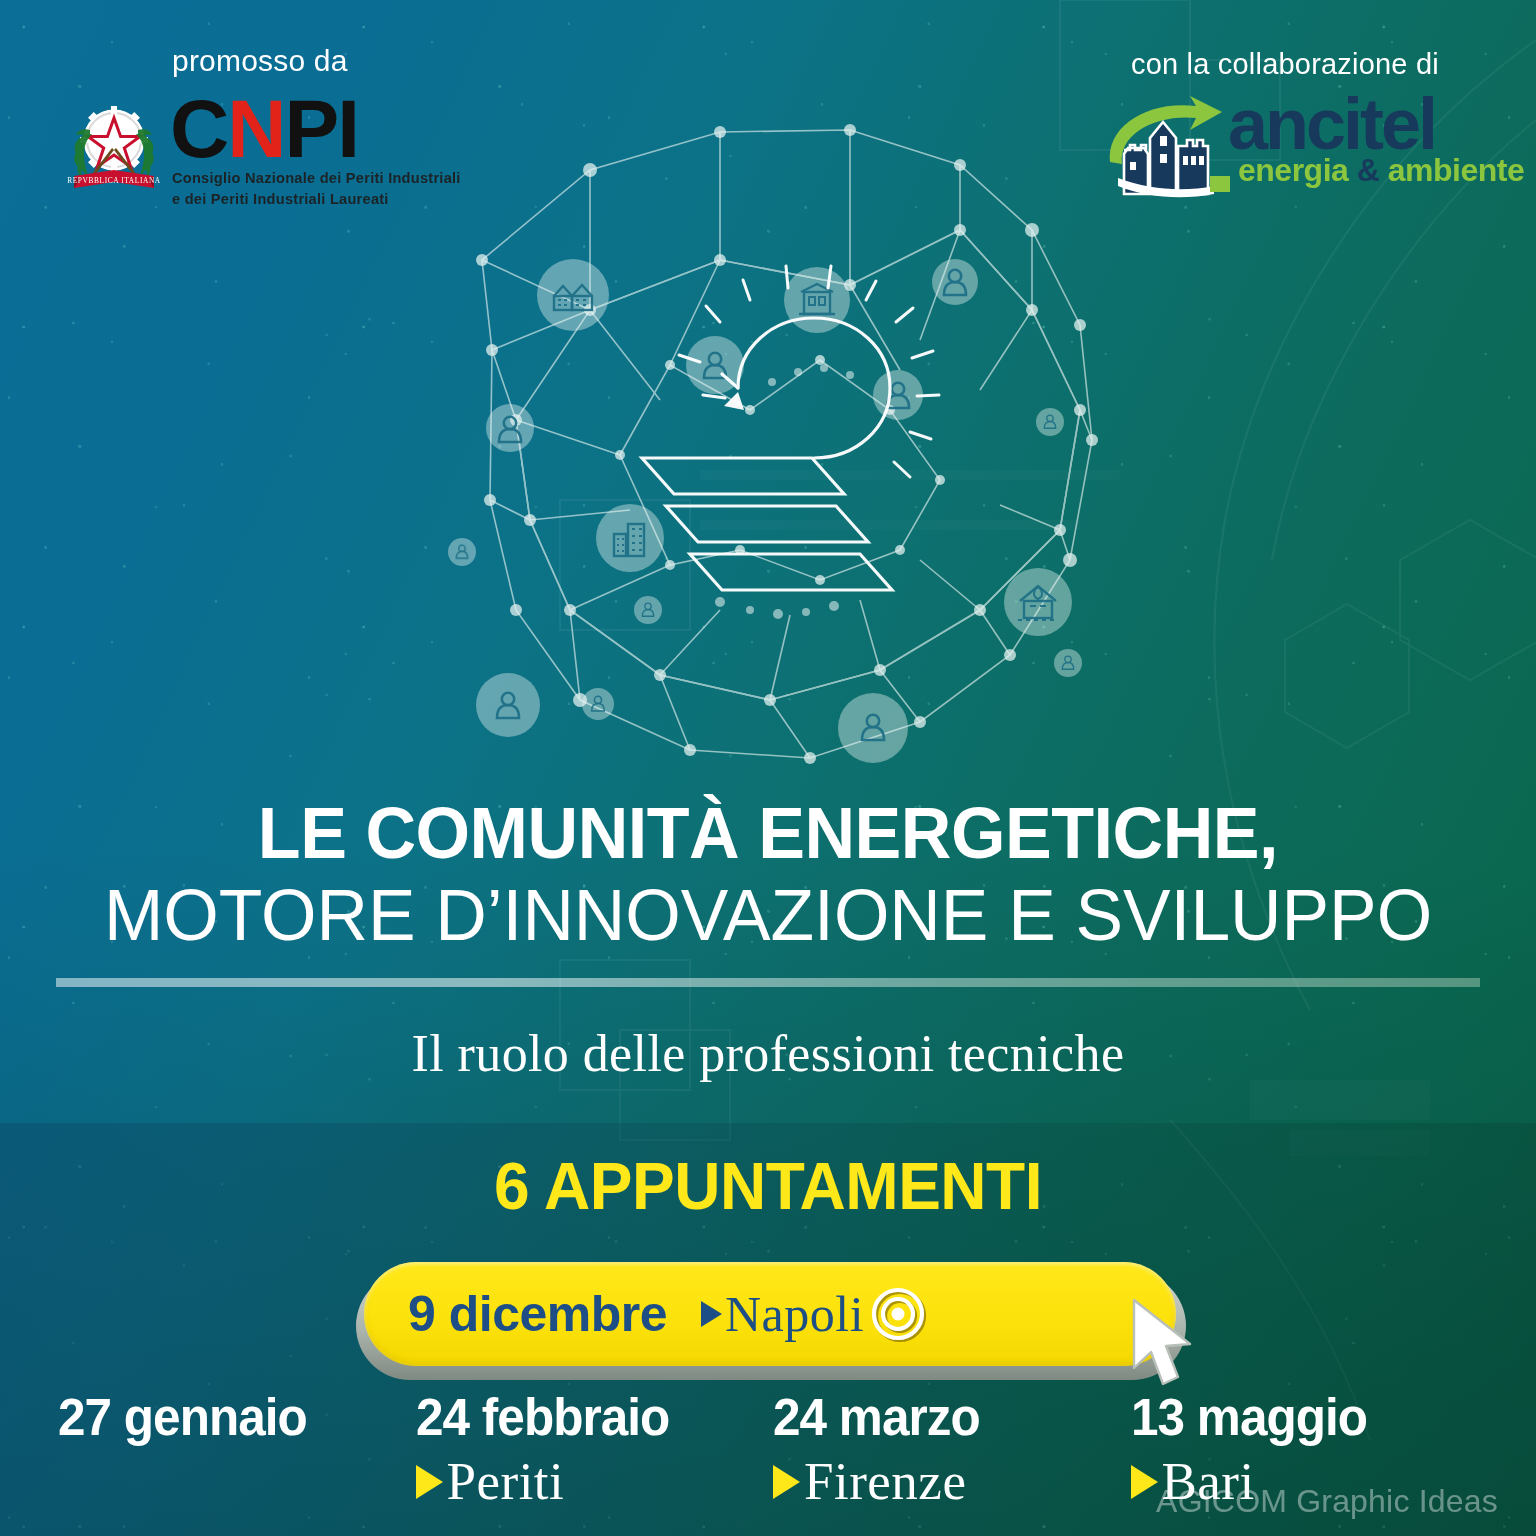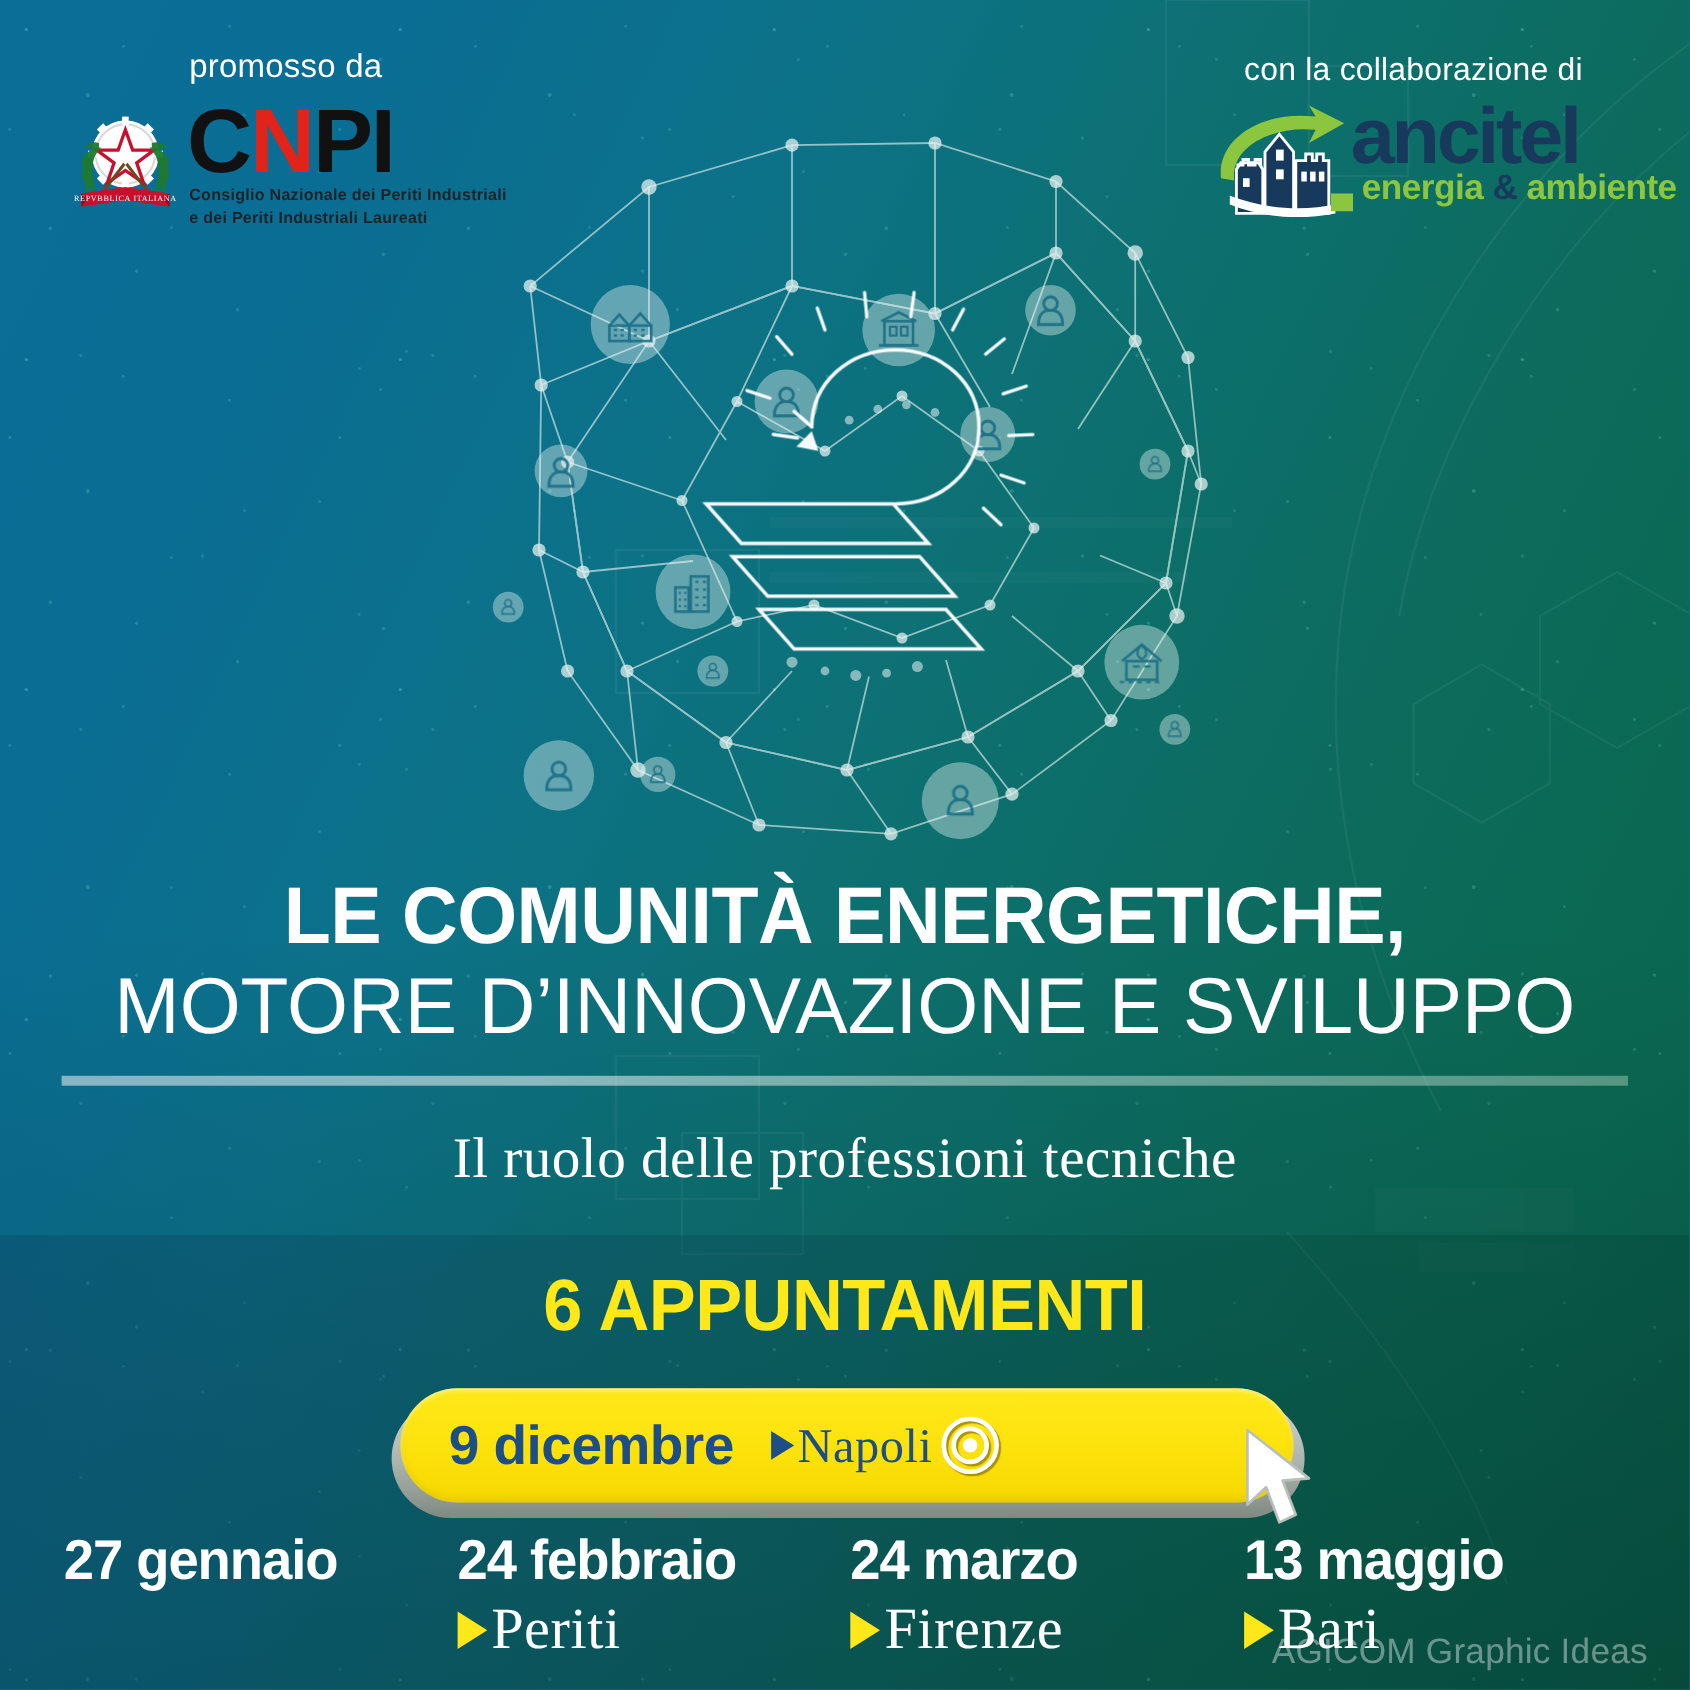--- a/index.html
+++ b/index.html
@@ -184,21 +184,21 @@
   }
   #cta-tri {
     width:0;height:0;
     border-left:21px solid #1d4f86;
     border-top:13px solid transparent;
     border-bottom:13px solid transparent;
     margin-right:3px;
   }
   #cta-city {
     font-family:"Liberation Serif", serif;
-    color:#1d4f86; font-size:44px; letter-spacing:.5px;
+    color:#1d4f86; font-size:50px; letter-spacing:.5px;
   }
   #cta-prog {
     margin-left:42px; color:#ffffff; font-weight:bold; font-size:50px;
     letter-spacing:-.5px; white-space:nowrap;
     text-shadow:2px 2px 0 rgba(90,70,0,.55), -1px -1px 0 rgba(255,255,255,.6);
   }
   #cta-target { margin-left:2px; width:64px; height:64px; position:relative; }
   #cta-cursor { position:absolute; left:1128px; top:1296px; width:74px; height:96px; }
 
   

